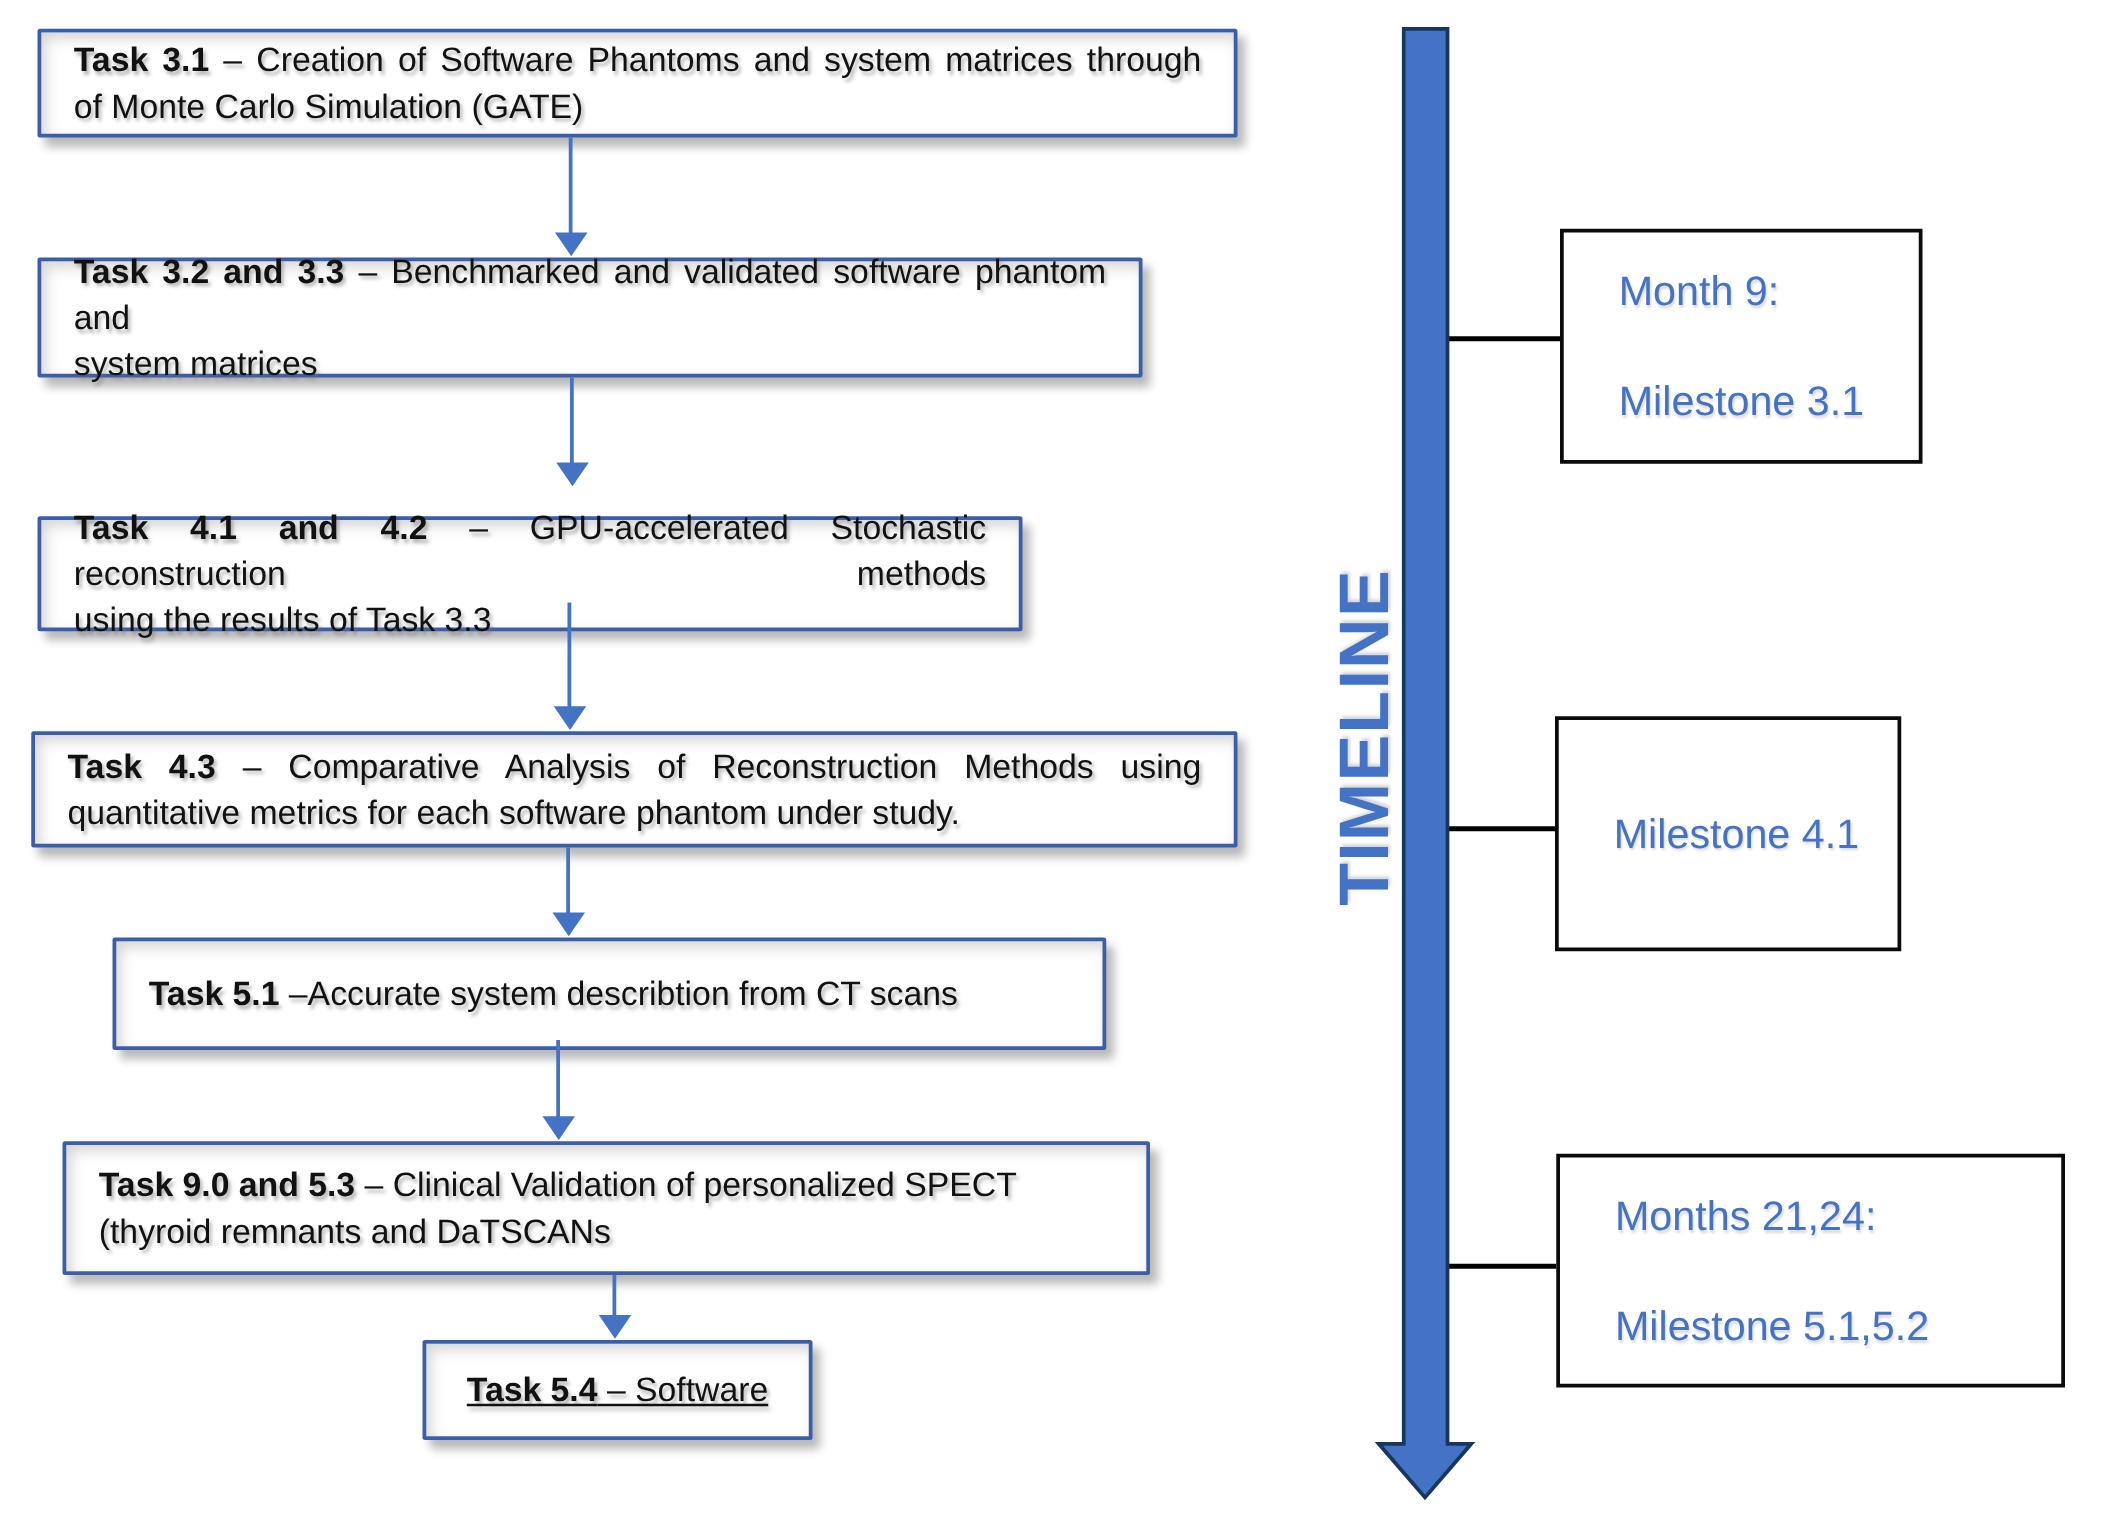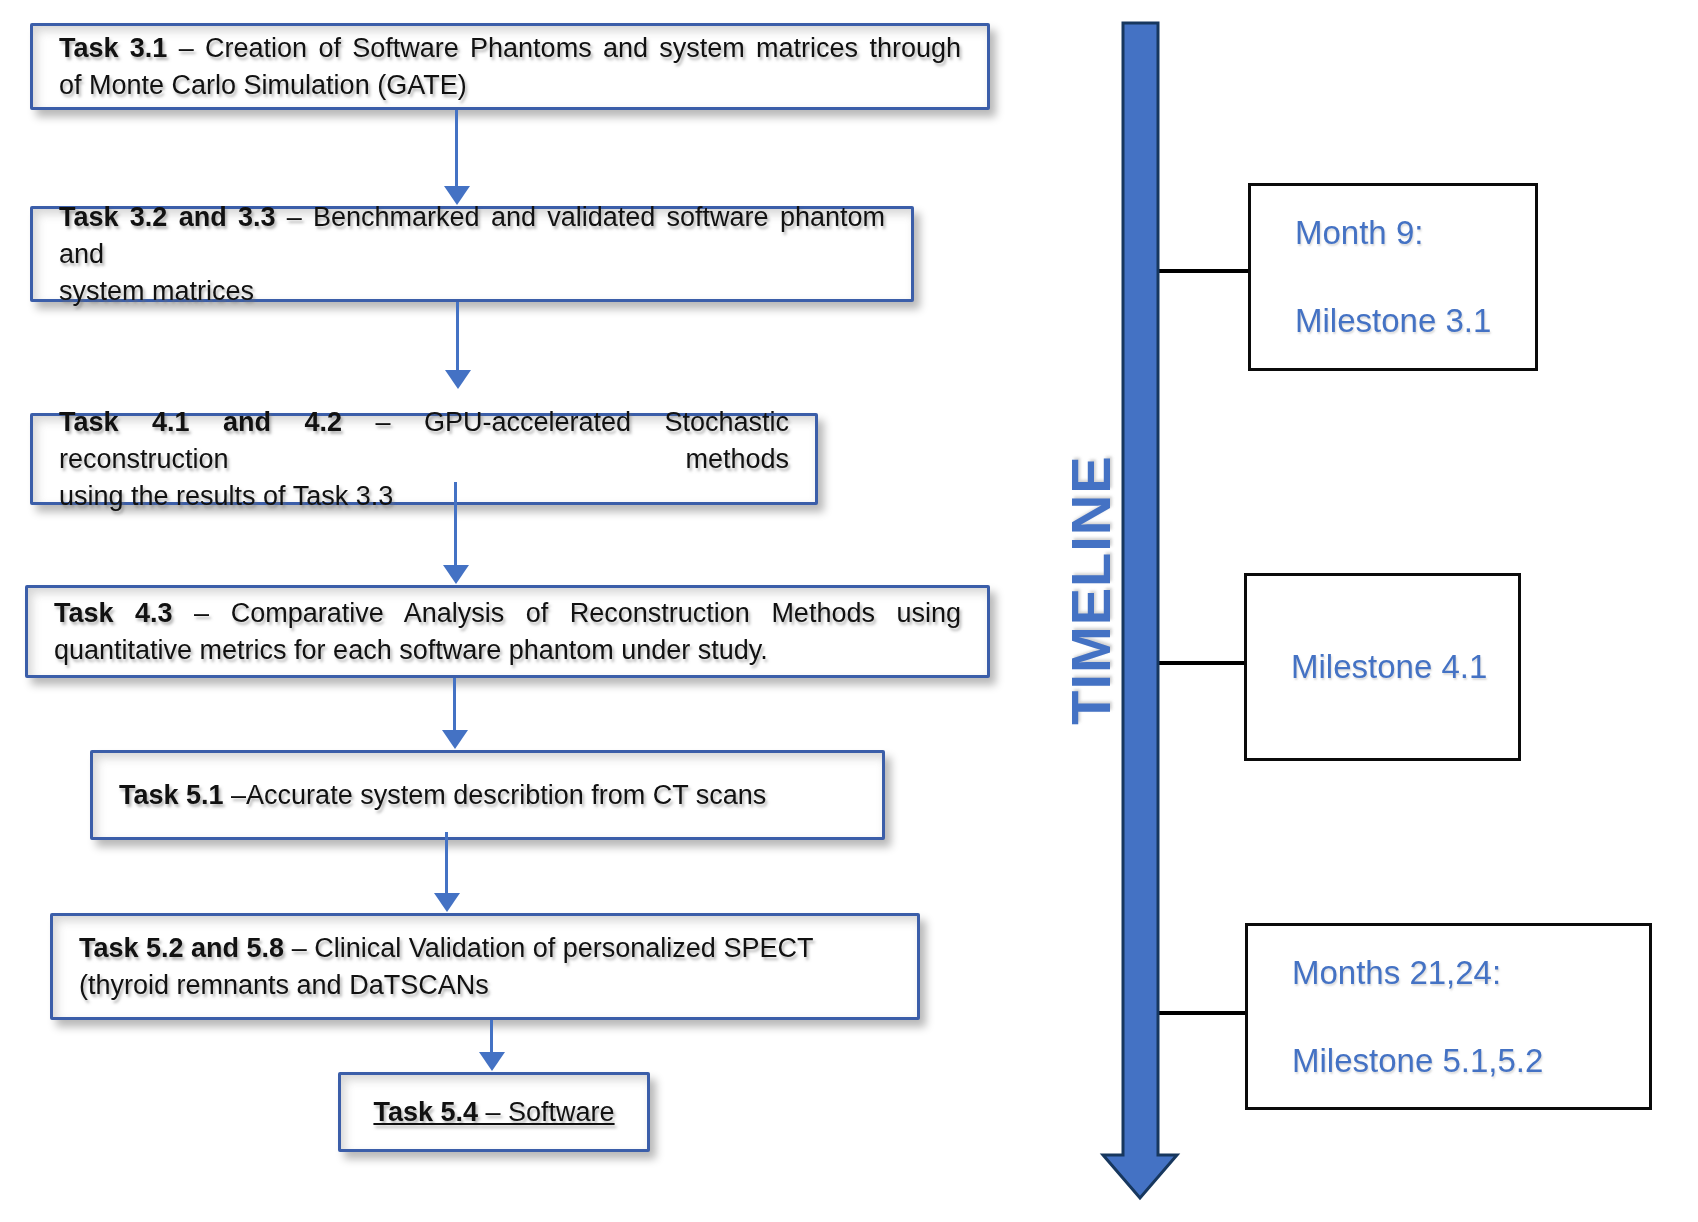--- a/index.html
+++ b/index.html
@@ -110,21 +110,21 @@
 
   <div class="flow-arrow a4"></div>
 
   <div class="task-box b5">
     <div class="tline"><b>Task 5.1</b><span> –Accurate system describtion  from CT scans</span></div>
   </div>
 
   <div class="flow-arrow a5"></div>
 
   <div class="task-box b6">
-    <div class="tline"><b>Task 5.2 and 5.8</b><span> – Clinical Validation of personalized SPECT</span></div>
+    <div class="tline"><b>Task 9.0 and 5.3</b><span> – Clinical Validation of personalized SPECT</span></div>
     <div class="tline"><span>(thyroid remnants and DaTSCANs</span></div>
   </div>
 
   <div class="flow-arrow a6"></div>
 
   <div class="task-box b7">
     <div class="tline"><b>Task 5.4</b><span> – Software</span></div>
   </div>
 
   <svg class="timeline-svg" viewBox="0 0 90 1190" aria-hidden="true">

